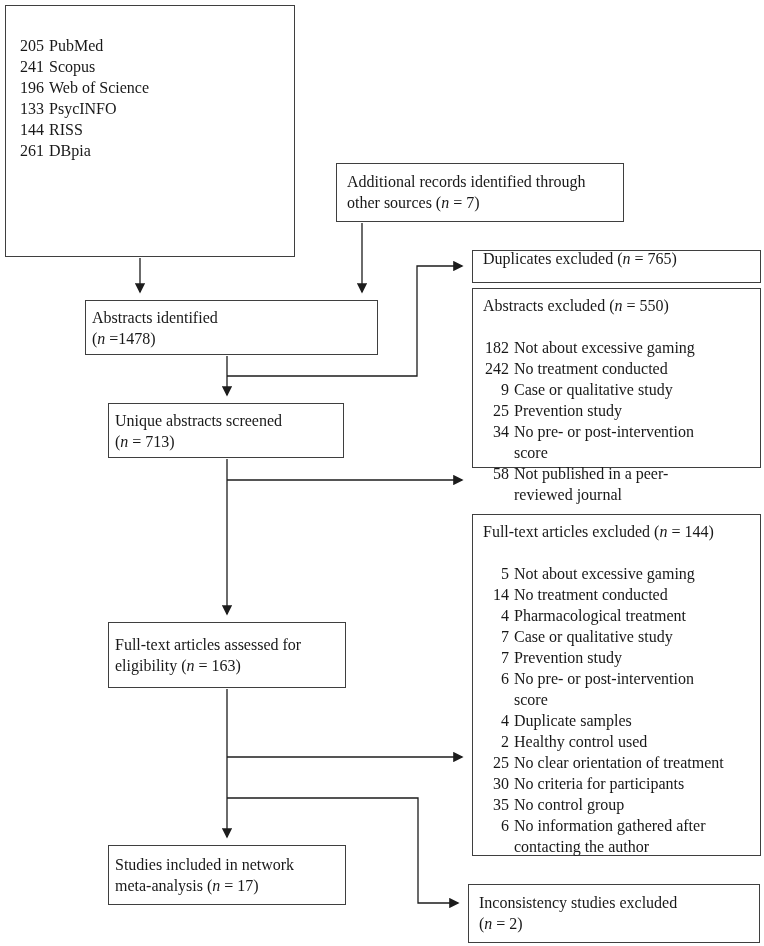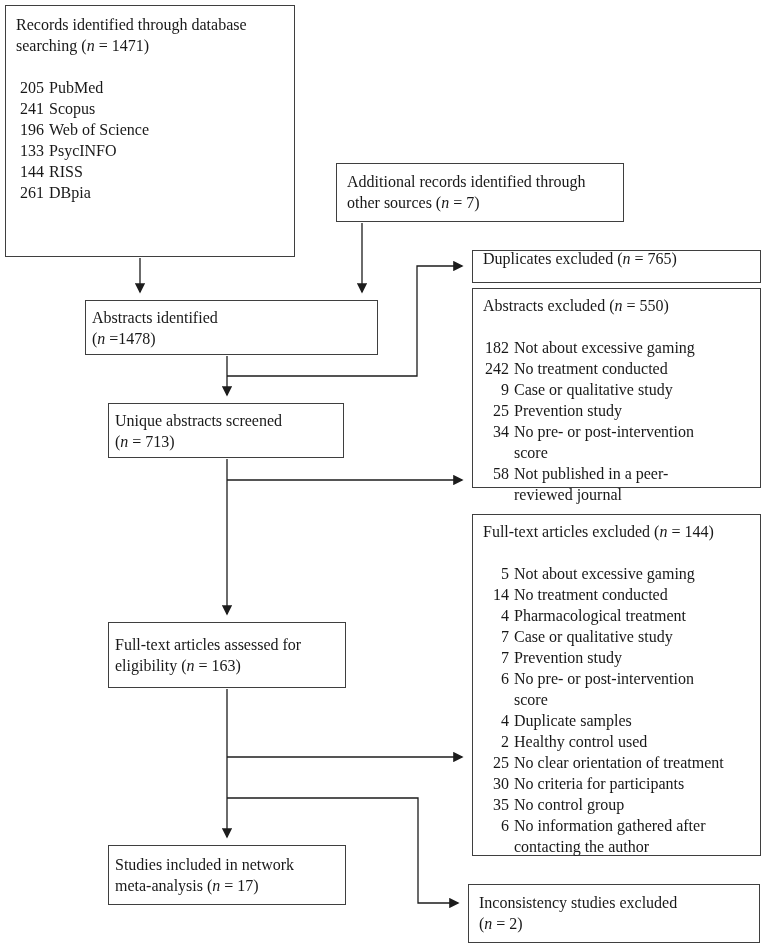--- a/index.html
+++ b/index.html
@@ -43,21 +43,20 @@
       <path d="M227 376 L417 376 L417 266 L462 266" marker-end="url(#ah)"></path>
       <path d="M227 459 L227 614" marker-end="url(#ah)"></path>
       <path d="M227 480 L462 480" marker-end="url(#ah)"></path>
       <path d="M227 689 L227 837" marker-end="url(#ah)"></path>
       <path d="M227 757 L462 757" marker-end="url(#ah)"></path>
       <path d="M227 798 L418 798 L418 903 L458 903" marker-end="url(#ah)"></path>
     </g>
   </svg>
 
   <div class="bx pad rec" style="left:5px;top:5px;width:290px;height:252px;padding-top:8px;">
-    <div class="hd"><span>Records identified through database searching (</span><i class="nv">n</i><span> = 1471)</span></div>
     <div class="blank"></div>
     <div class="li">
         <span class="num">205</span>
         <span class="lbl">PubMed</span>
       </div>
     <div class="li">
         <span class="num">241</span>
         <span class="lbl">Scopus</span>
       </div>
     <div class="li">
@@ -84,21 +83,21 @@
 
   <div class="bx center" style="left:85px;top:300px;width:293px;height:55px;">
     <div>Abstracts identified</div>
     <div><span>(</span><i class="nv">n</i><span> =1478)</span></div>
   </div>
 
   <div class="bx vcenter" style="left:472px;top:250px;width:289px;height:33px;">
     <div class="nowrap"><span>Duplicates excluded (</span><i class="nv">n</i><span> = 765)</span></div>
   </div>
 
-  <div class="bx pad" style="left:472px;top:288px;width:289px;height:200px;">
+  <div class="bx pad" style="left:472px;top:288px;width:289px;height:180px;">
     <div class="hd nowrap"><span>Abstracts excluded (</span><i class="nv">n</i><span> = 550)</span></div>
     <div class="blank"></div>
     <div class="li">
         <span class="num">182</span>
         <span class="lbl">Not about excessive gaming</span>
       </div>
     <div class="li">
         <span class="num">242</span>
         <span class="lbl">No treatment conducted</span>
       </div>

